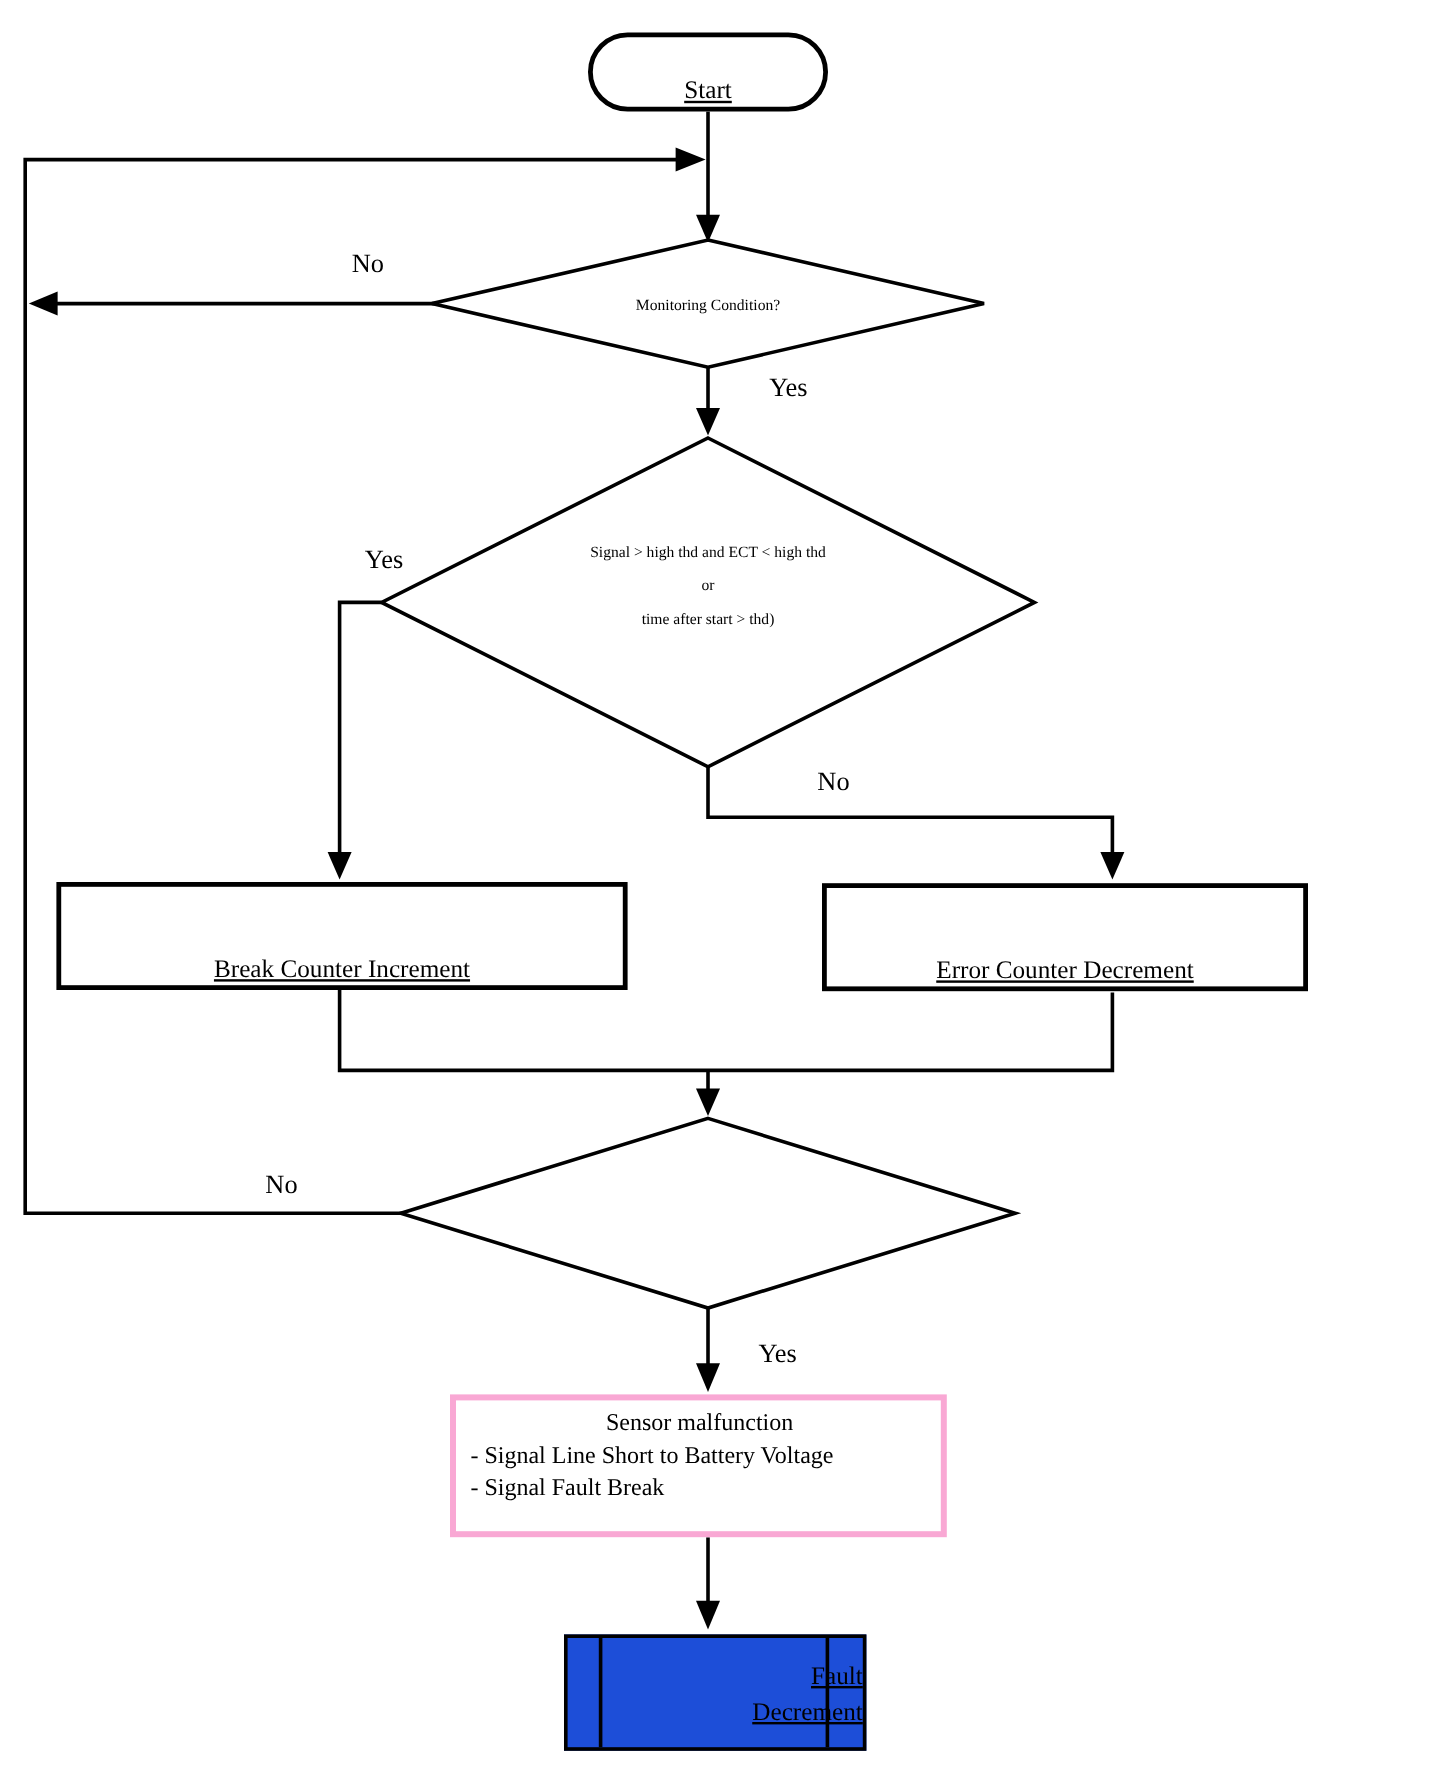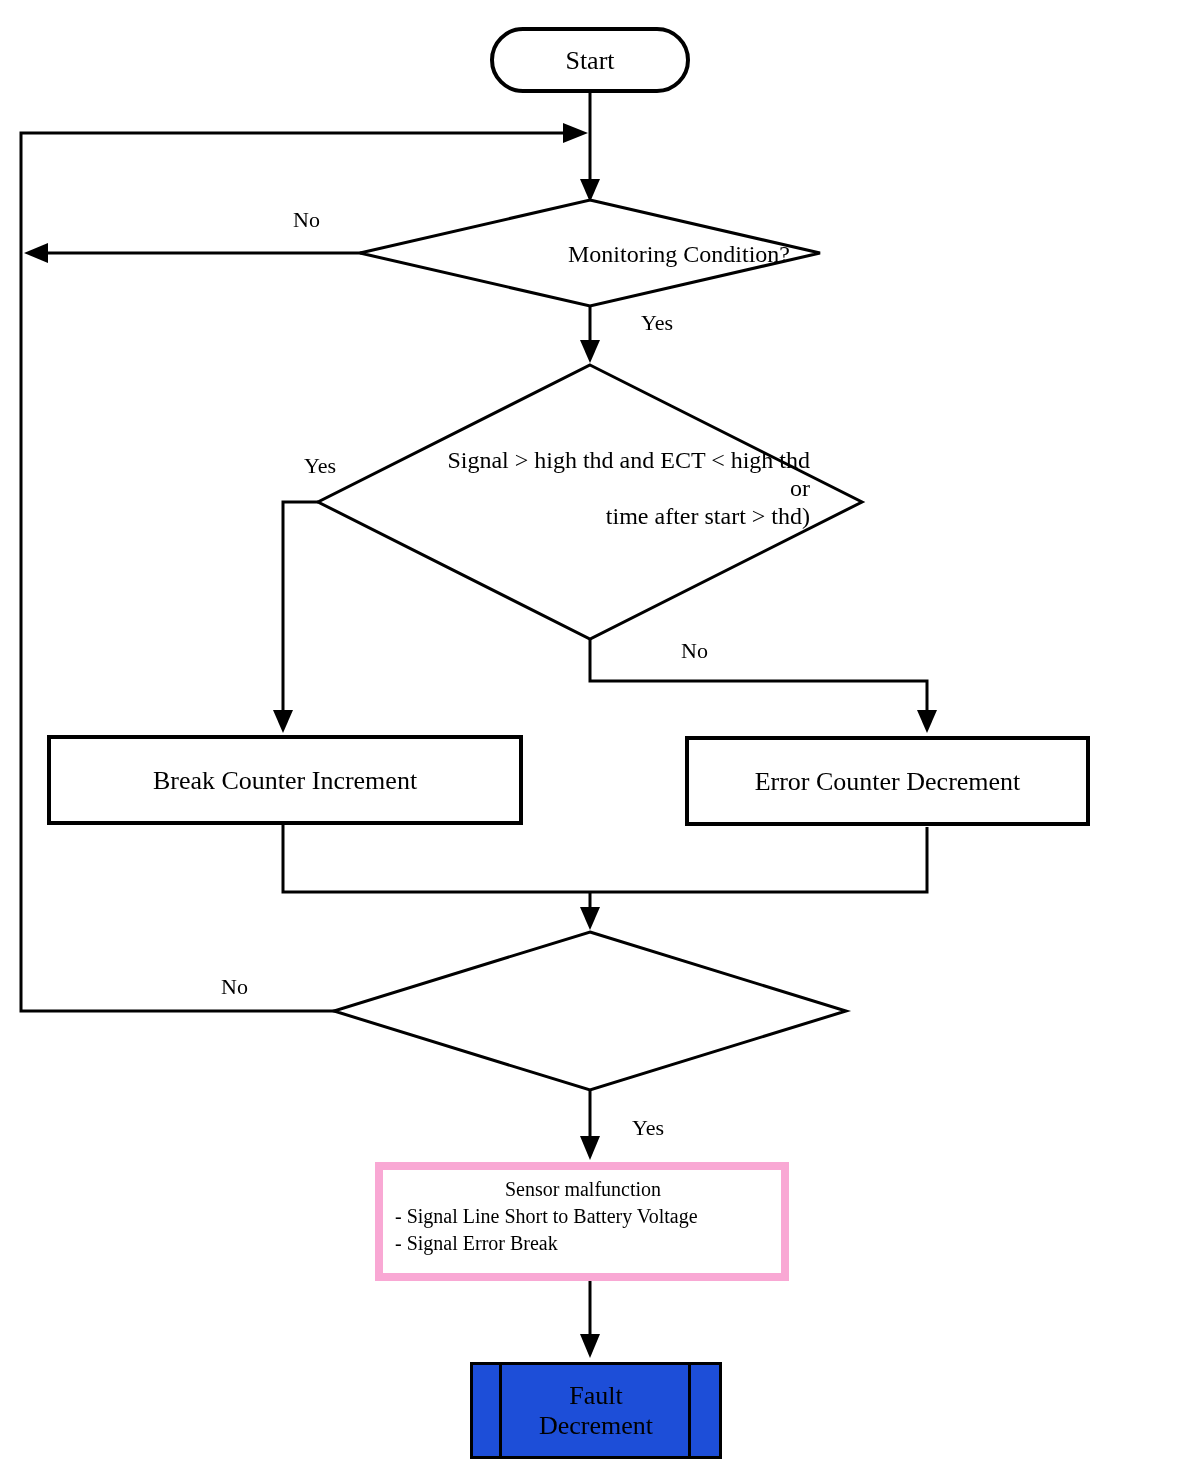--- a/index.html
+++ b/index.html
@@ -18,53 +18,54 @@
   #connector-layer {
     position: absolute;
     left: 0; top: 0;
     width: 1200px;
     height: 1484px;
   }
   .node {
     position: absolute;
     box-sizing: border-box;
     display: flex;
-    align-items: center;
+    align-items: flex-end;
     justify-content: center;
     text-align: center;
-    font-size: 26px;
+    font-size: 21px;
     line-height: 27px;
     color: #000000;
+    text-decoration: underline;
   }
   .terminator {
     border: 4px solid #000000;
     border-radius: 34px;
     background: #ffffff;
   }
   .process {
     border: 4px solid #000000;
     background: #ffffff;
   }
   .diamond-text {
     position: absolute;
     box-sizing: border-box;
-    text-align: right;
-    font-size: 24px;
+    text-align: center;
+    font-size: 13px;
     line-height: 28px;
   }
   .edge-label {
     position: absolute;
     font-size: 22px;
     text-align: right;
     width: 70px;
   }
   .sensor-box {
     position: absolute;
     box-sizing: border-box;
-    border: 8px solid #f9a8d4;
+    border: 5px solid #f9a8d4;
     background: #ffffff;
     font-size: 20px;
     line-height: 27px;
     padding: 6px 10px 4px 12px;
   }
   .sensor-title {
     text-align: center;
   }
   .sensor-item {
     text-align: left;
@@ -150,21 +151,21 @@
   </div>
 
   <div class="node process" style="left:685px; top:736px; width:405px; height:90px;">
     <span>Error Counter Decrement</span>
   </div>
 
 
   <div class="sensor-box" style="left:375px; top:1162px; width:414px; height:119px;">
     <div class="sensor-title">Sensor malfunction</div>
     <div class="sensor-item">- Signal Line Short to Battery Voltage</div>
-    <div class="sensor-item">- Signal Error Break</div>
+    <div class="sensor-item">- Signal Fault Break</div>
   </div>
 
   <div class="node predefined" style="left:470px; top:1362px; width:252px; height:97px;">
     <div class="inner-bar left"></div>
     <div class="inner-bar right"></div>
     <div>Fault</div>
     <div>Decrement</div>
   </div>
 
   <div class="edge-label" style="left:250px; top:207px;">No</div>

